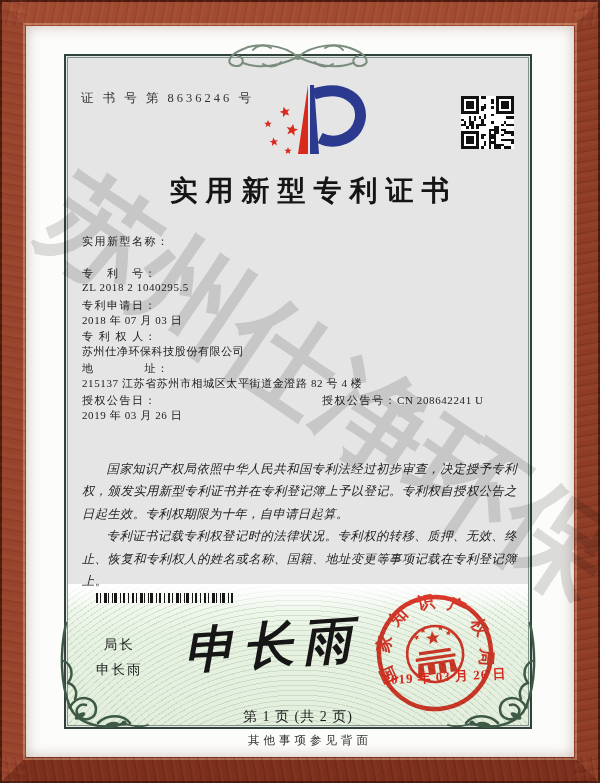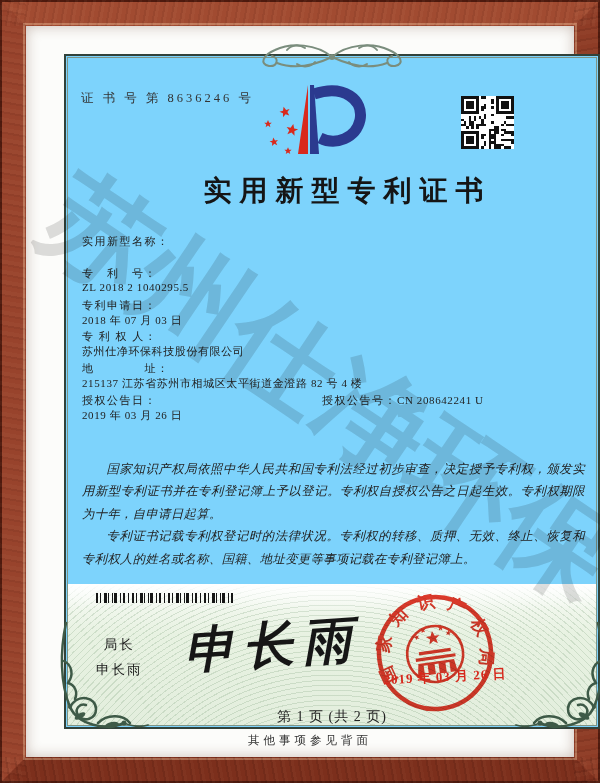--- a/index.html
+++ b/index.html
@@ -13,21 +13,21 @@
   .frame-wood::after{content:'';position:absolute;inset:-3px;border:2px solid rgba(252,214,176,.35);pointer-events:none;}
   .wt{position:absolute;pointer-events:none;opacity:.55;}
   .wt.t{left:0;right:0;top:0;height:26px;background:repeating-linear-gradient(100deg,rgba(40,10,5,.12) 0 2px,rgba(255,205,165,.07) 2px 5px,transparent 5px 9px);}
   .wt.b{left:0;right:0;bottom:0;height:26px;background:repeating-linear-gradient(80deg,rgba(30,8,4,.18) 0 2px,rgba(255,205,165,.05) 2px 5px,transparent 5px 9px);}
   .wt.l{left:0;top:0;bottom:0;width:26px;background:repeating-linear-gradient(10deg,rgba(40,10,5,.12) 0 2px,rgba(255,205,165,.06) 2px 6px,transparent 6px 10px);}
   .wt.r{right:0;top:0;bottom:0;width:26px;background:repeating-linear-gradient(170deg,rgba(30,8,4,.16) 0 2px,rgba(255,205,165,.05) 2px 6px,transparent 6px 10px);}
 
   .mat{position:absolute;inset:26px;background:#fcfcfa;box-shadow:inset 0 0 14px rgba(90,45,25,.30);}
 
   
-  .cert{position:absolute;left:64px;top:54px;width:536px;height:675px;border:2px solid #31423a;box-sizing:border-box;background:#7dd3fc;}
+  .cert{position:absolute;left:64px;top:54px;width:468px;height:675px;border:2px solid #31423a;box-sizing:border-box;background:#e5e5e5;}
   .cert::before{content:'';position:absolute;inset:1px;border:1px solid #7e9486;pointer-events:none;z-index:3;}
 
   .cert-number{position:absolute;left:15px;top:34px;font-size:12.5px;letter-spacing:3px;color:#333;}
   .logo{position:absolute;left:186px;top:26px;width:115px;height:84px;}
   .qr{position:absolute;left:395px;top:40px;width:53px;height:53px;}
   .title{position:absolute;top:116px;left:0;right:0;text-align:center;font-size:28px;letter-spacing:8px;font-weight:600;color:#151515;padding-left:31px;}
 
   .fields{position:absolute;left:16px;right:12px;top:178px;}
   .frow{position:relative;display:flex;align-items:flex-start;height:31.8px;font-size:11px;color:#222;flex-direction:column;}
   .frow .lab{white-space:pre;letter-spacing:1.5px;flex:none;}

